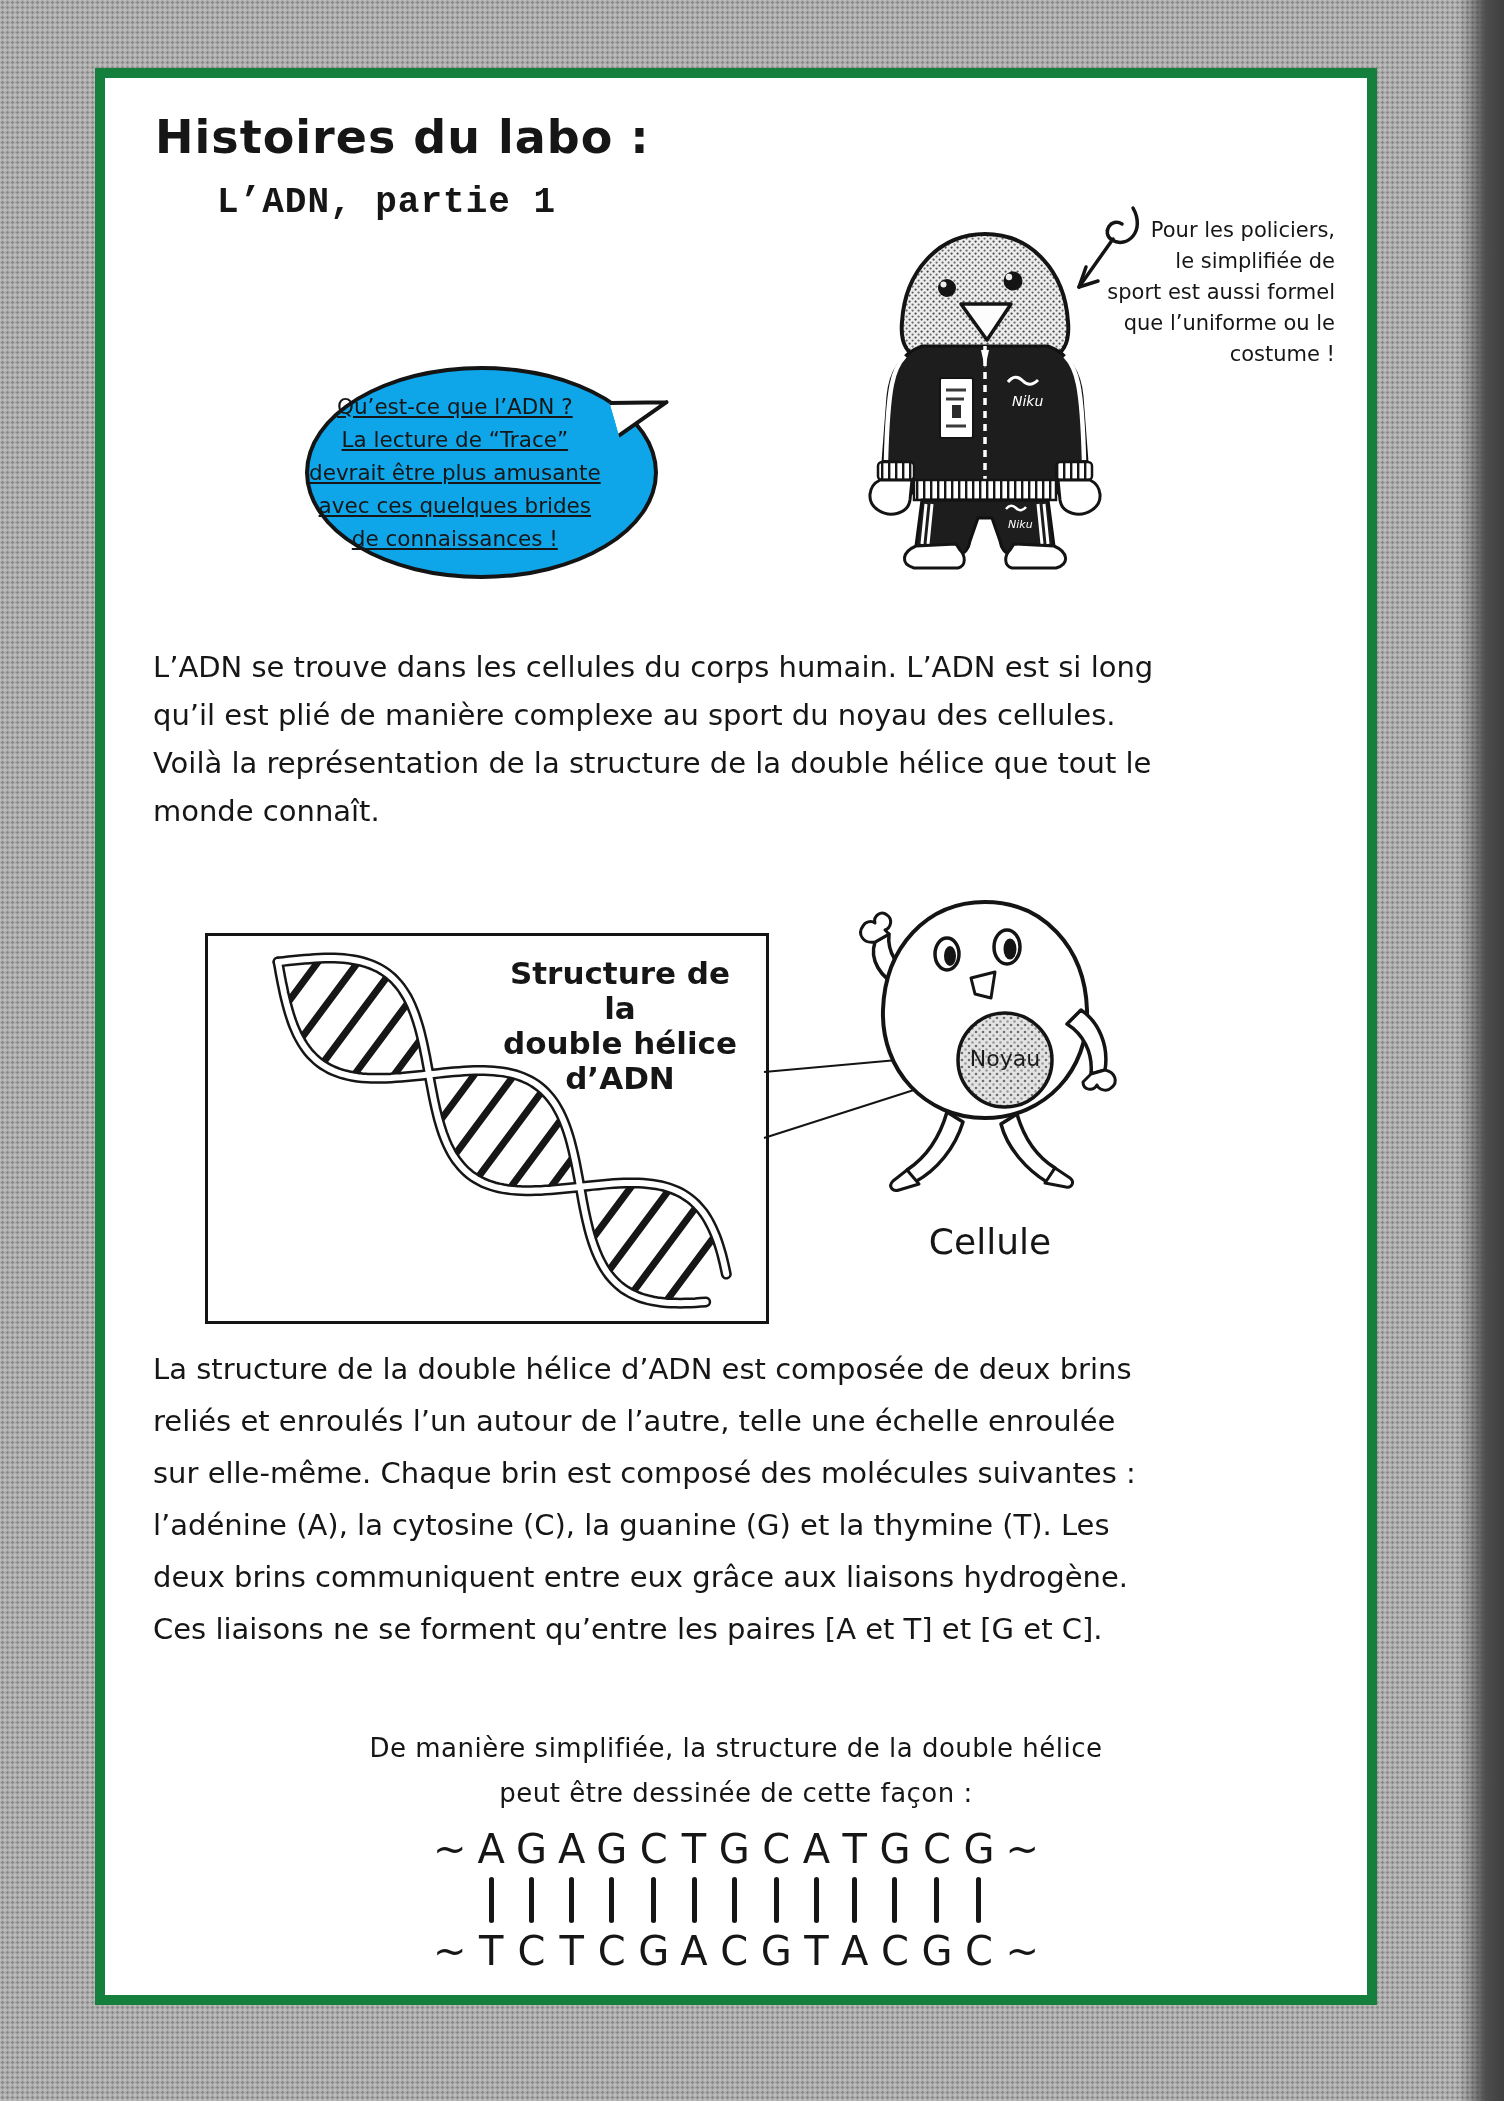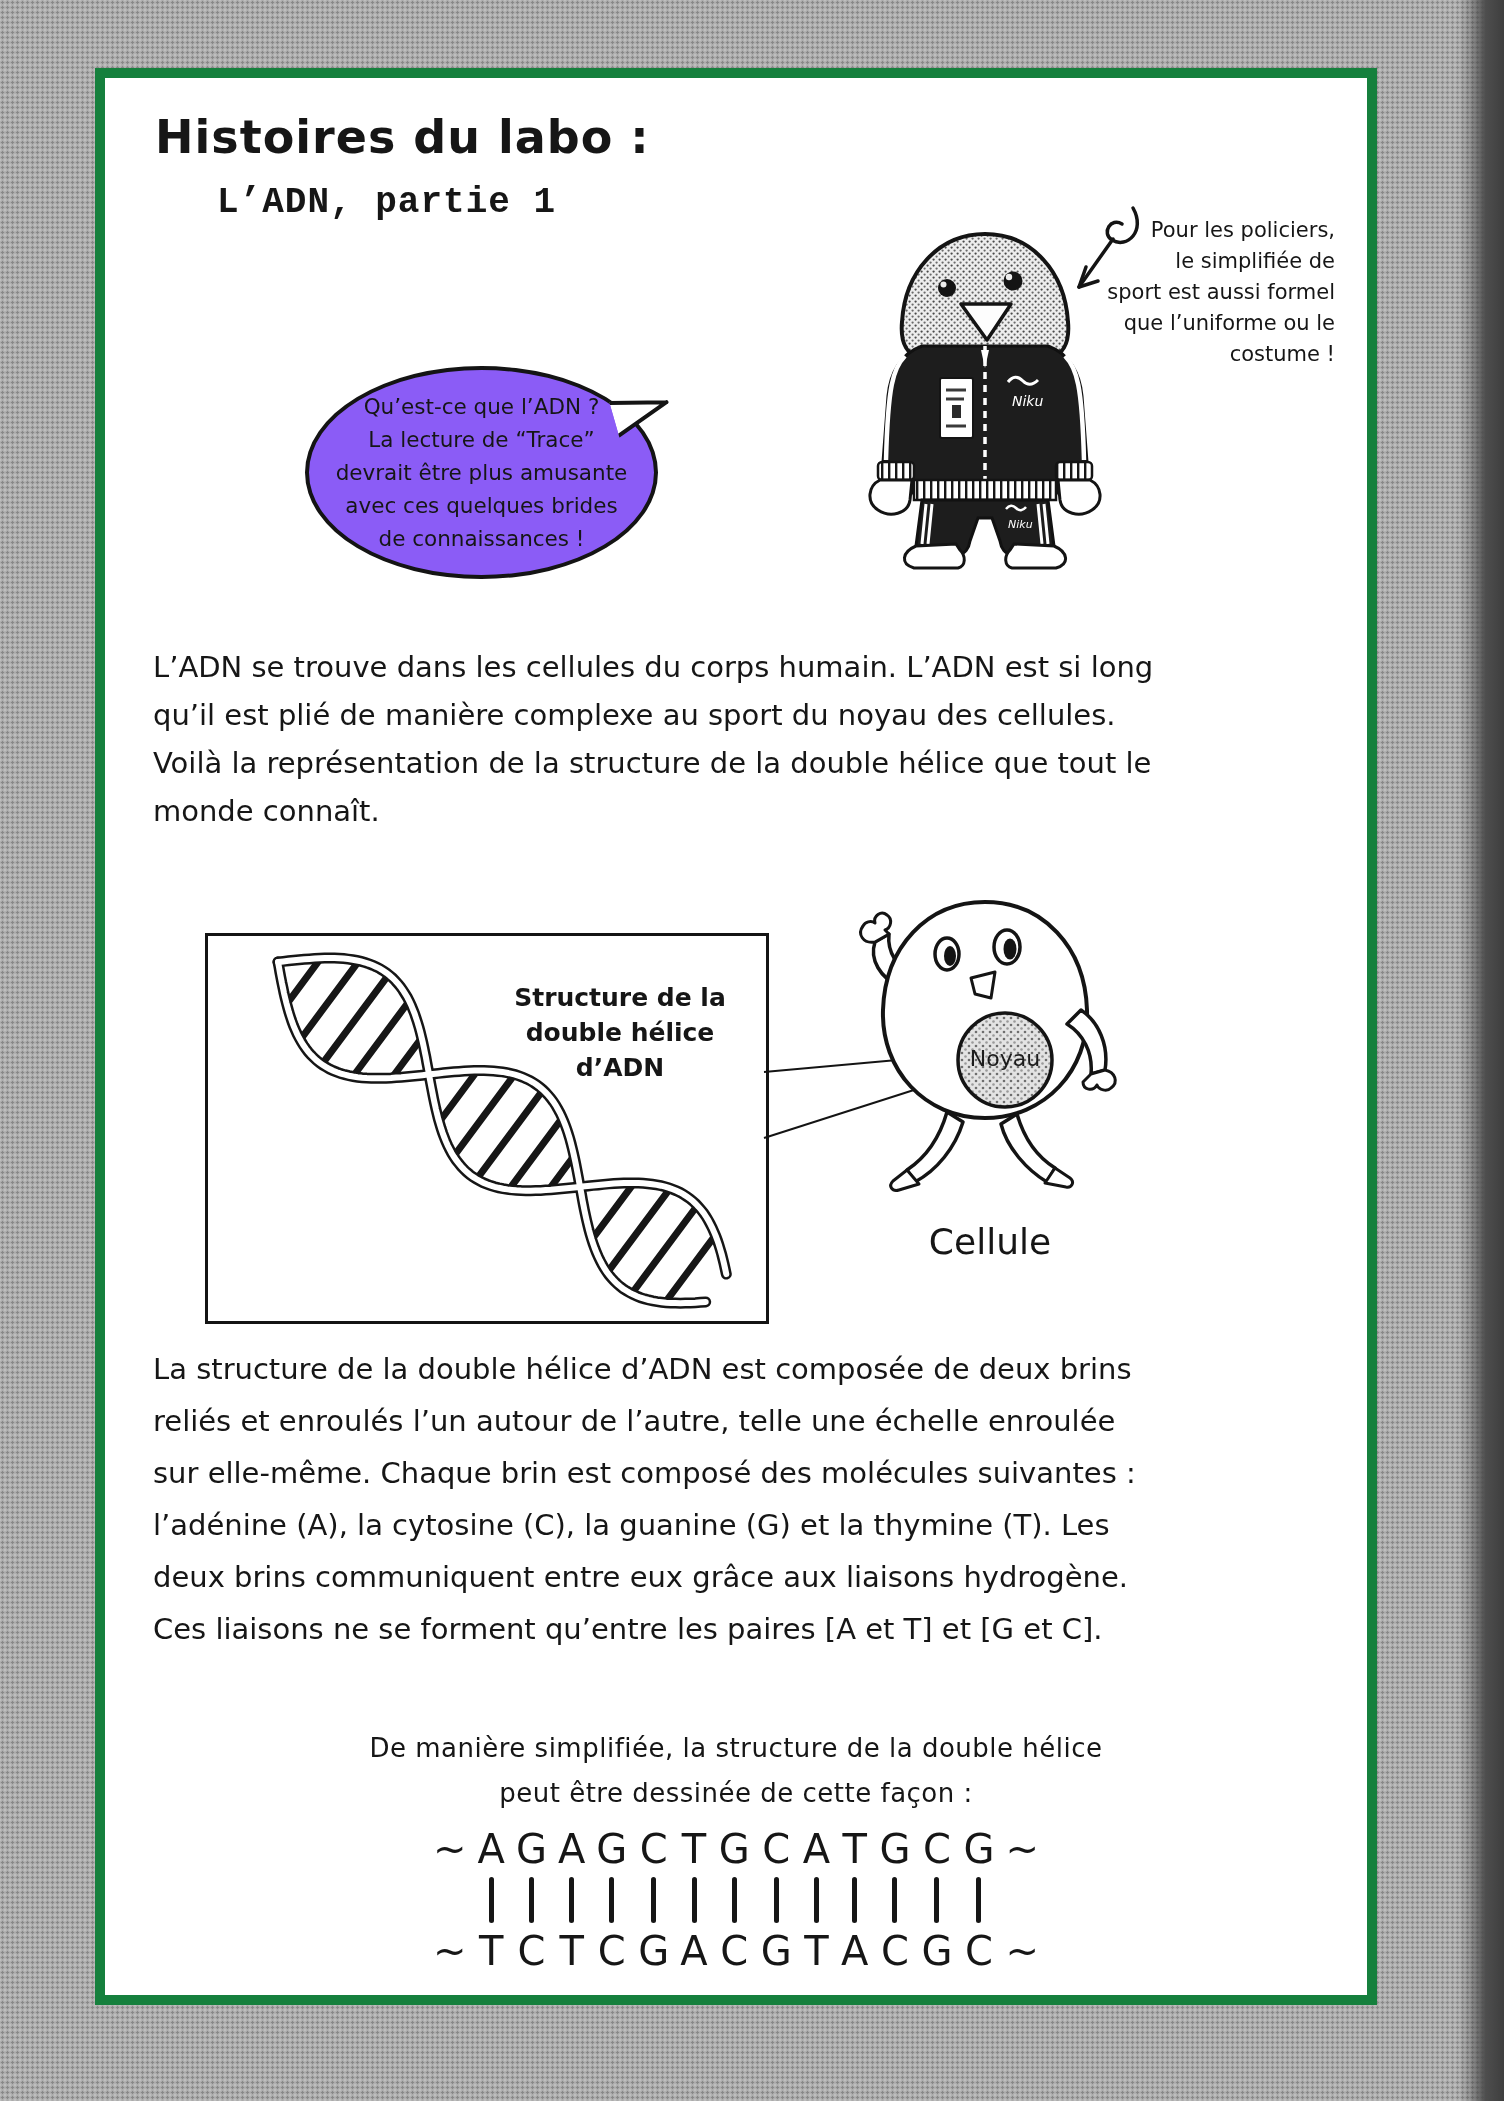--- a/index.html
+++ b/index.html
@@ -20,33 +20,33 @@
   }
   .page{
     position:absolute;left:95px;top:68px;width:1262px;height:1917px;
     background:#ffffff;border:10px solid #15803d;
   }
   .page-inner{position:relative;width:100%;height:100%;}
   .title{font-size:46px;font-weight:bold;letter-spacing:1px;white-space:nowrap;}
   .subtitle{font-size:36px;font-weight:bold;letter-spacing:1px;white-space:nowrap;}
   .bubble{
     width:345px;height:205px;border:4px solid #141414;border-radius:50%;
-    background:#8b5cf6;display:flex;align-items:center;justify-content:center;text-align:center;
+    background:#0ea5e9;display:flex;align-items:center;text-align:center;text-decoration:underline;
   }
   .bubble-text{font-size:21.5px;line-height:33px;}
   .aside-note{width:260px;text-align:right;font-size:21px;line-height:31px;margin-top:42px;}
   .para{font-size:29px;}
   .para .pline{white-space:nowrap;}
   .para1 .pline{line-height:48px;}
   .para2 .pline{line-height:52px;}
   .frame{
     width:558px;height:385px;border:3px solid #141414;background:#fff;overflow:hidden;
   }
   .frame-label{position:absolute;left:282px;top:20px;width:260px;text-align:center;
-    font-size:25px;line-height:35px;font-weight:bold;margin-top:24px;}
+    font-size:31px;line-height:35px;font-weight:bold;}
   .nucleus-label{width:110px;text-align:center;font-size:22px;color:#1c1c1c;}
   .cell-caption{width:270px;text-align:center;font-size:36px;}
   .simplified-intro{left:0;right:0;text-align:center;font-size:26px;line-height:45px;letter-spacing:.5px;}
   #sequence-grid{left:0;right:0;display:flex;justify-content:center;align-items:center;gap:11px;}
   .seq-col{display:flex;flex-direction:column;align-items:center;gap:7px;}
   .seq-letter{font-size:40px;line-height:42px;}
   .seq-bond{width:5px;height:46px;background:#161616;border-radius:3px;}
   .seq-bond-hidden{visibility:hidden;}
   svg text{font-family:"DejaVu Sans",sans-serif;}
 </style>

